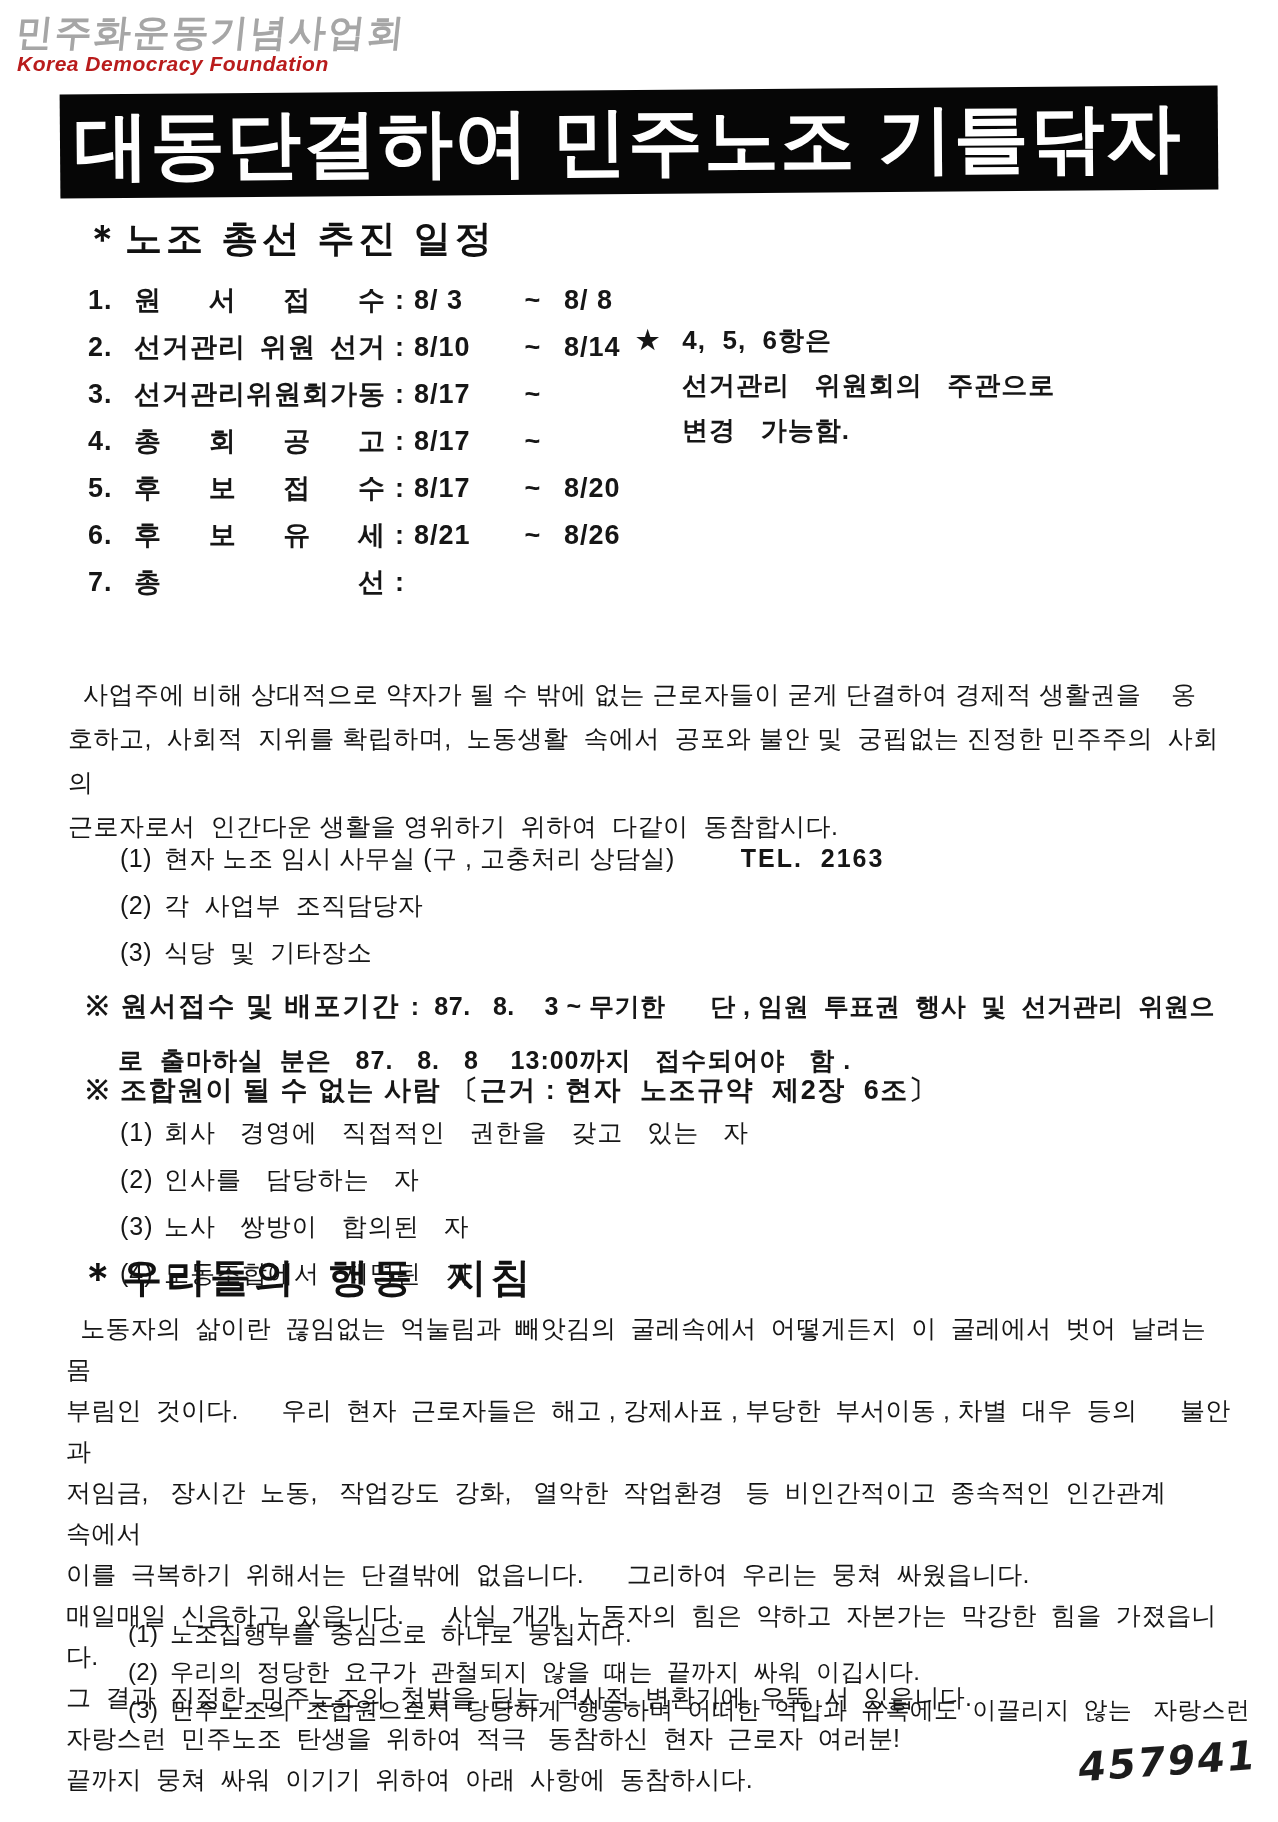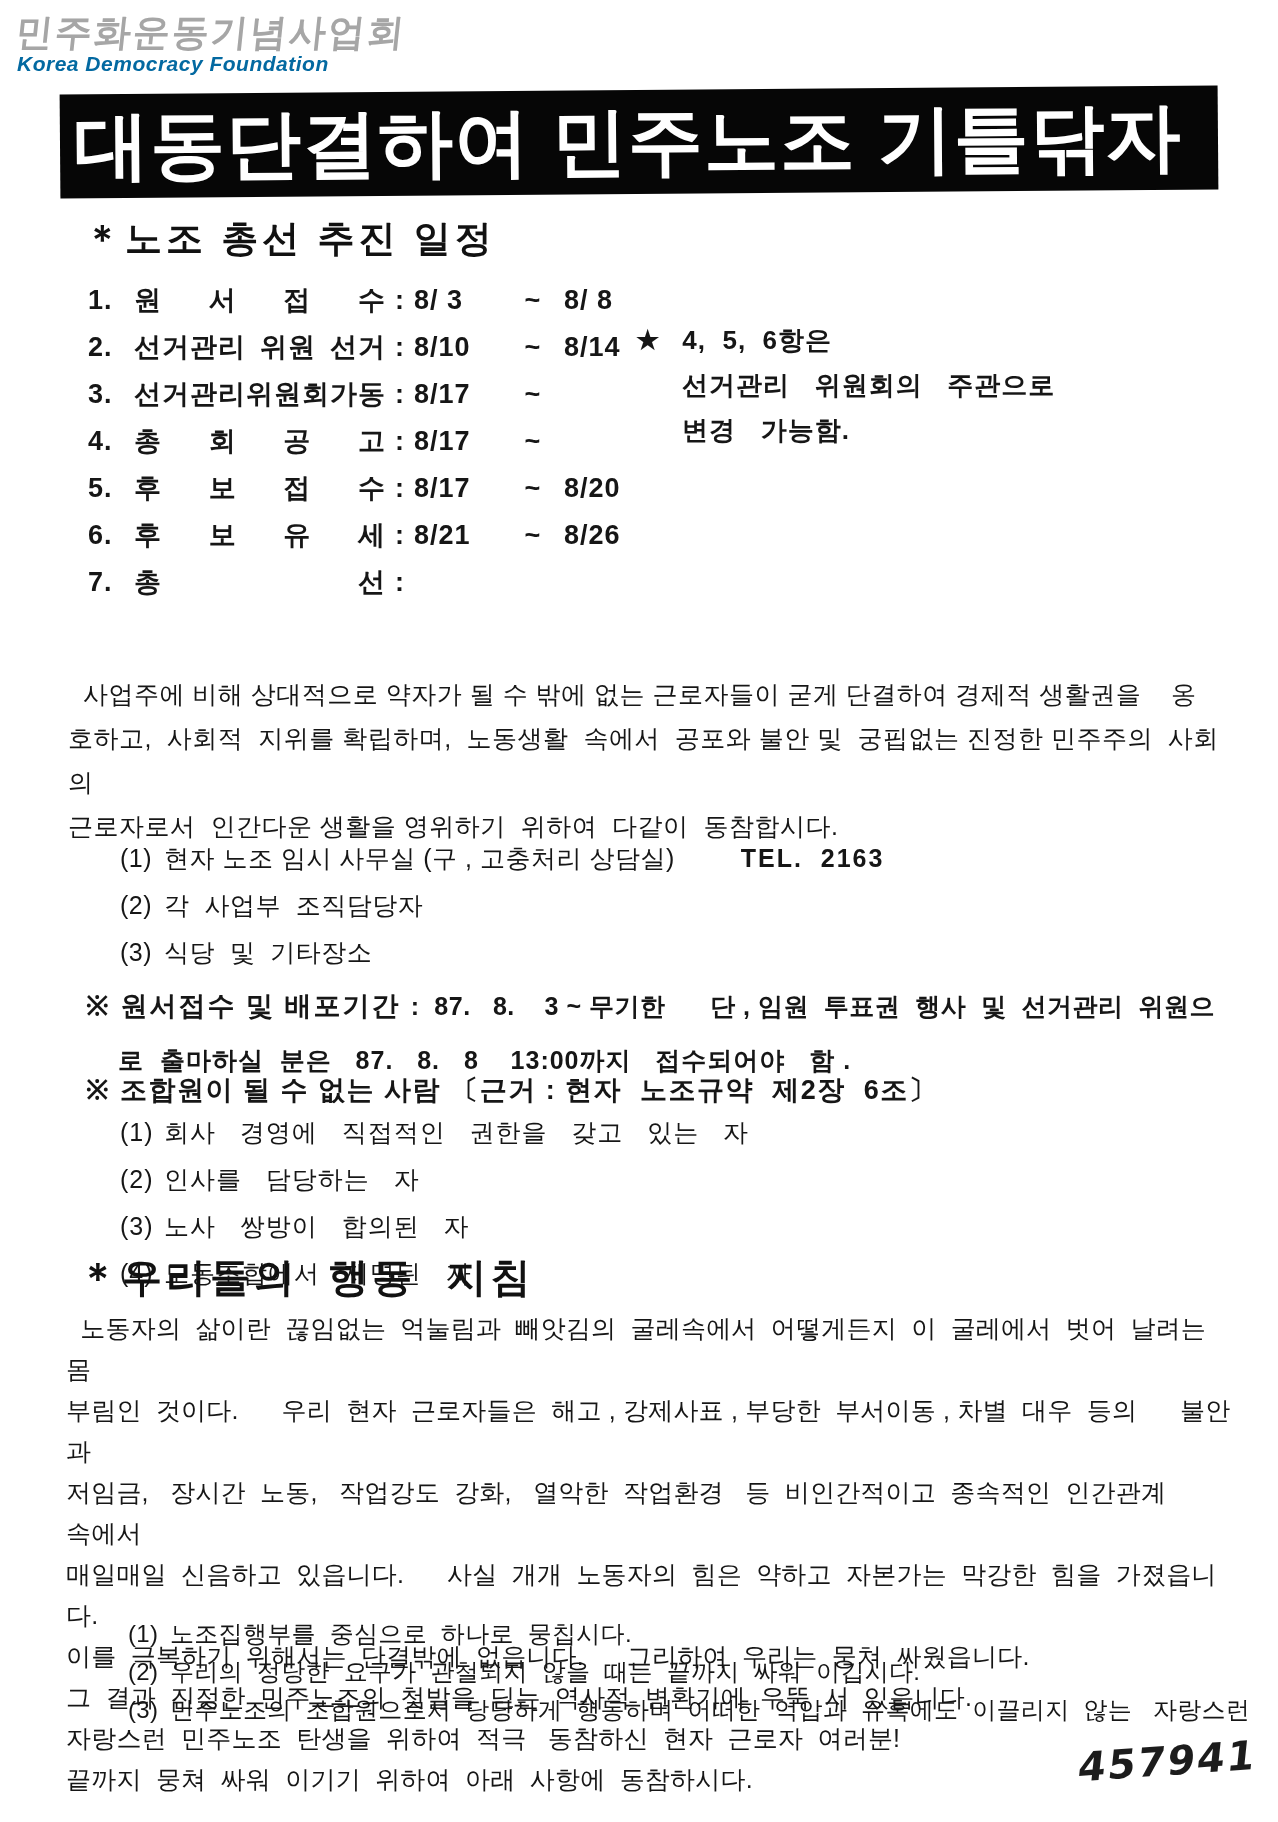--- a/index.html
+++ b/index.html
@@ -8,21 +8,21 @@
     background:#ffffff; color:#161616; overflow:hidden;
     font-family:"Liberation Sans", sans-serif;
   }
   .abs { position:absolute; }
   .pre { white-space:pre-wrap; }
 
   
   .logo-kr { left:16px; top:8px; font-size:37px; font-weight:700; color:#a6a6a6;
              transform:skewX(-6deg); letter-spacing:2px; }
   .logo-en { left:17px; top:52px; font-size:21px; font-weight:700; font-style:italic;
-             color:#0369a1; letter-spacing:0.5px; }
+             color:#b91c1c; letter-spacing:0.5px; }
 
   
   .banner { left:60px; top:90px; width:1158px; height:104px; background:#060606;
             transform:rotate(-0.45deg); display:flex; align-items:center; }
   .banner-text { color:#ffffff; font-size:75px; font-weight:800; white-space:nowrap;
                  padding-left:14px; letter-spacing:1px; }
 
   
   .h1 { font-weight:800; letter-spacing:4px; color:#111; }
   .h1-schedule { left:84px; top:214px; font-size:37px; }
@@ -220,22 +220,22 @@
       <span class="pre">노동조합에서   제명된   자</span>
     </div>
   </div>
 
   <div class="abs h1 h1-action pre">＊우리들의  행동  지침</div>
 
   <div class="abs para3">
     <div class="pre">  노동자의  삶이란  끊임없는  억눌림과  빼앗김의  굴레속에서  어떻게든지  이  굴레에서  벗어  날려는     몸</div>
     <div class="pre">부림인  것이다.      우리  현자  근로자들은  해고 , 강제사표 , 부당한  부서이동 , 차별  대우  등의      불안과</div>
     <div class="pre">저임금,   장시간  노동,   작업강도  강화,   열악한  작업환경   등  비인간적이고  종속적인  인간관계      속에서</div>
+    <div class="pre">이를  극복하기  위해서는  단결밖에  없읍니다.      그리하여  우리는  뭉쳐  싸웠읍니다.</div>
     <div class="pre">매일매일  신음하고  있읍니다.      사실  개개  노동자의  힘은  약하고  자본가는  막강한  힘을  가졌읍니다.</div>
-    <div class="pre">이를  극복하기  위해서는  단결밖에  없읍니다.      그리하여  우리는  뭉쳐  싸웠읍니다.</div>
     <div class="pre">그  결과  진정한  민주노조의  첫발을  딛는  역사적  변환기에  우뚝  서  있읍니다.</div>
     <div class="pre">자랑스런  민주노조  탄생을  위하여  적극   동참하신  현자  근로자  여러분!</div>
     <div class="pre">끝까지  뭉쳐  싸워  이기기  위하여  아래  사항에  동참하시다.</div>
   </div>
 
   <div class="abs act-items">
     <div class="a-row">
       <span class="a-no">(1)</span>
       <span class="pre">노조집행부를  중심으로  하나로  뭉칩시다.</span>
     </div>

